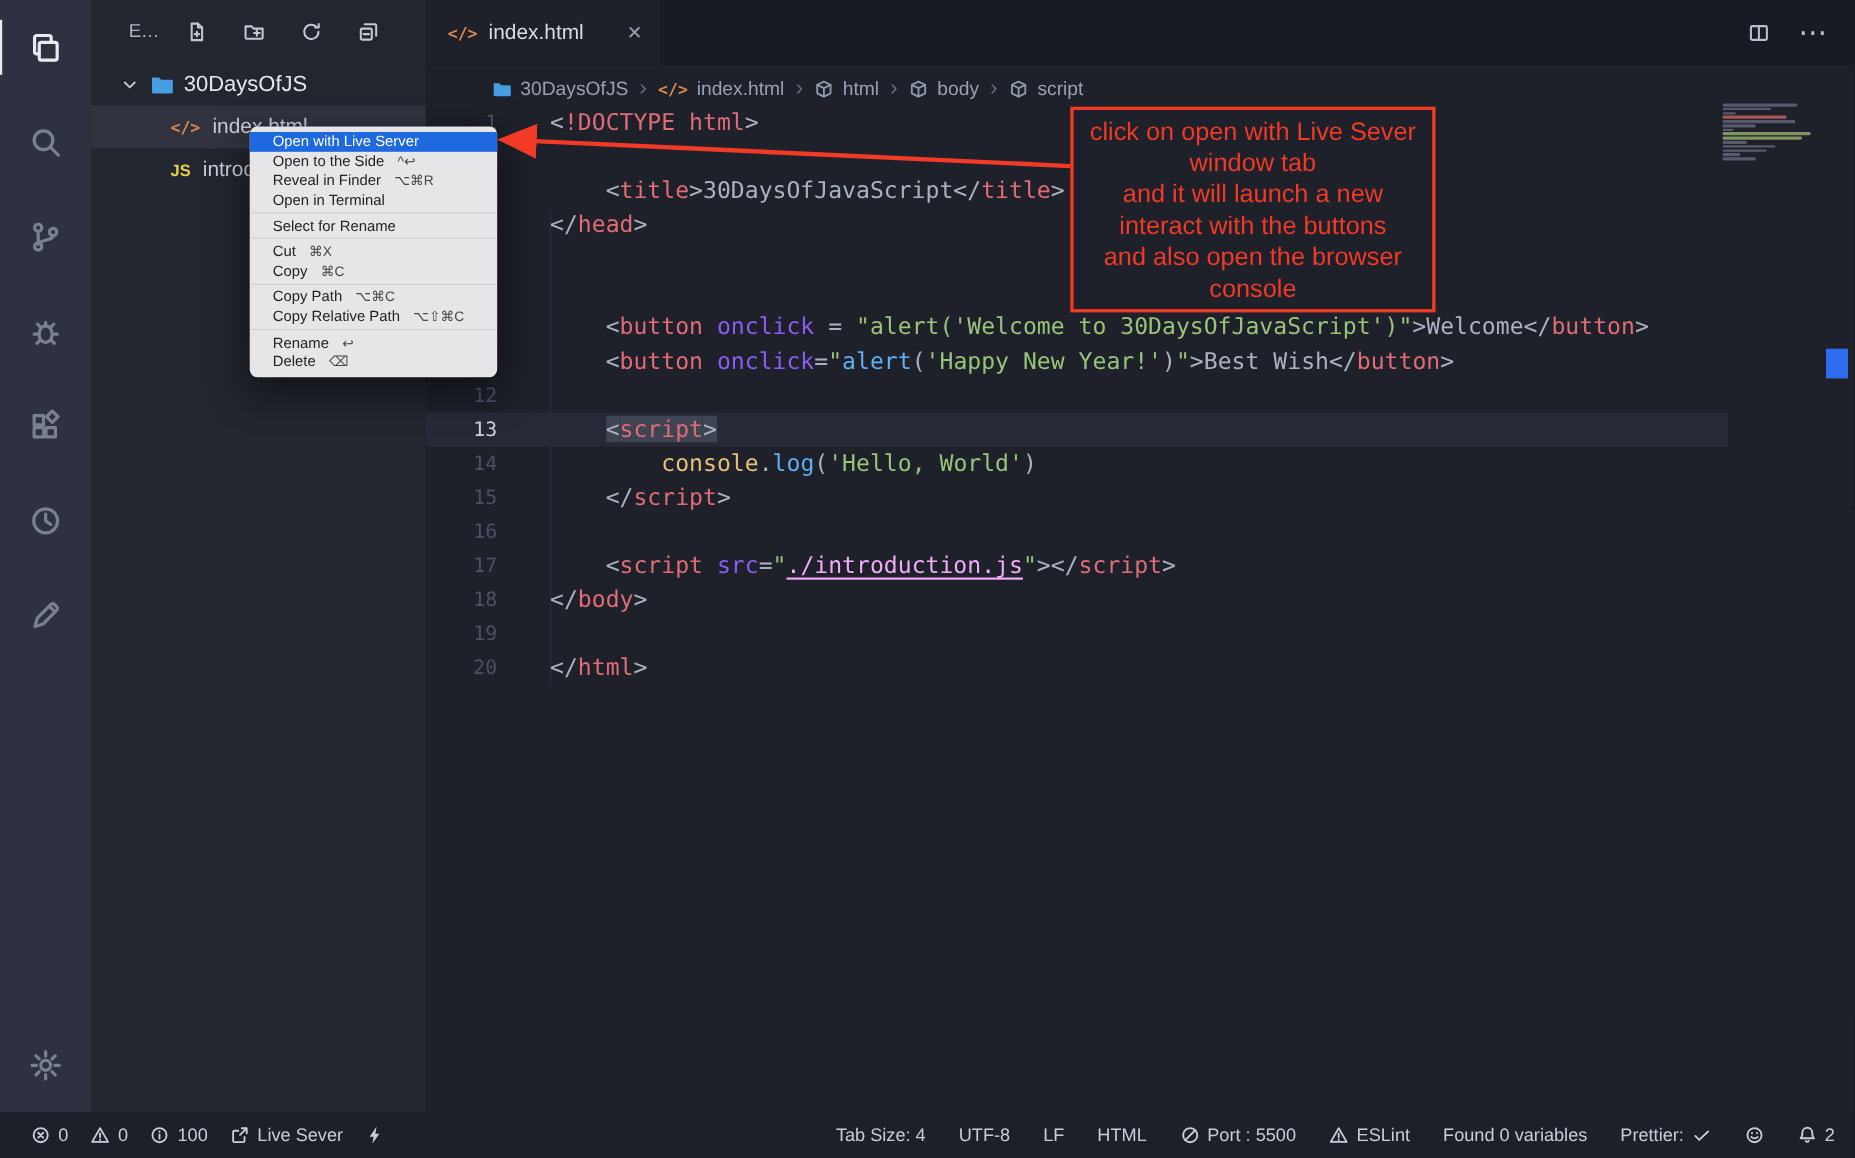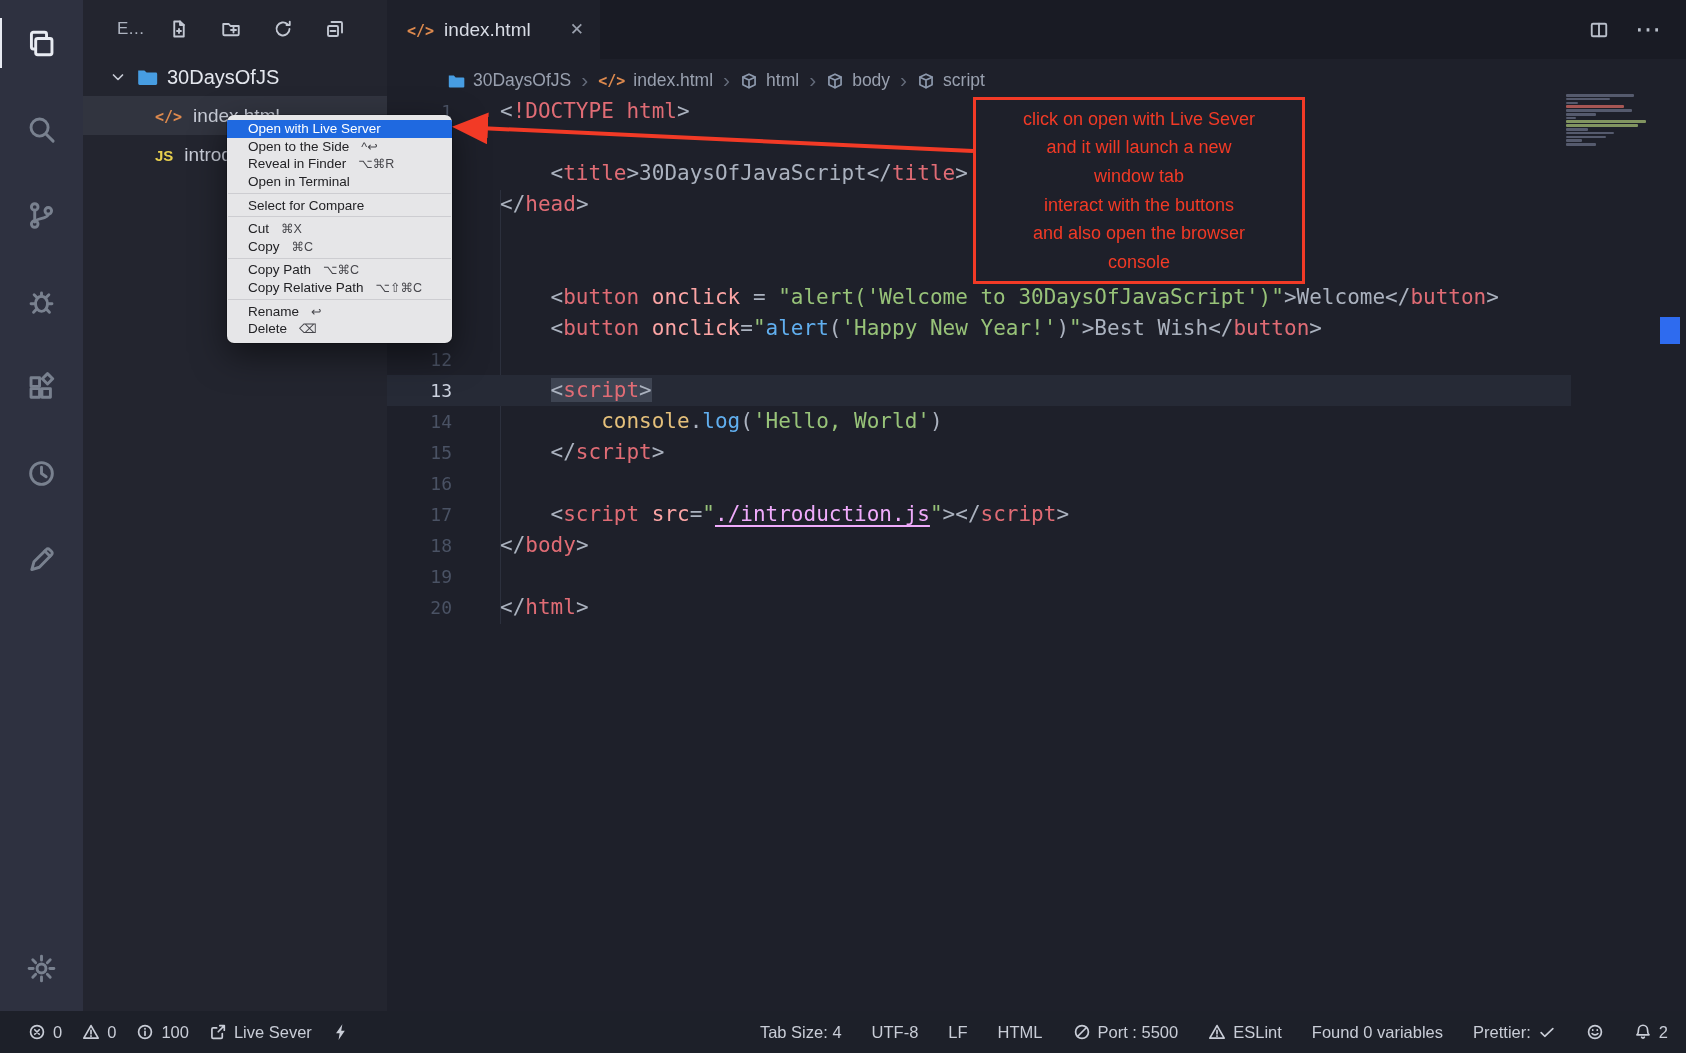--- a/index.html
+++ b/index.html
@@ -53,21 +53,21 @@
   .bc-ic svg{width:100%;height:100%}
   .bc-sep{color:#646b7a;font-size:21px;margin:0 10px 2px}
 
   .indent-guide{position:absolute;left:113px;top:190px;width:1px;height:434px;background:#2c303d}
   .code-area{position:absolute;left:0;top:96px;width:1184px}
   .code-row{display:flex;height:31px;align-items:center}
   .code-row.active{background:#262a36}
   .ln{width:65px;text-align:right;color:#4a5264;font:18px/31px "DejaVu Sans Mono",monospace;flex:none}
   .code-row.active .ln{color:#cdd3e0}
   .code{padding-left:48px;font:21px/31px "DejaVu Sans Mono",monospace;white-space:pre;color:#abb2bf}
-  .tk-p{color:#abb2bf}.tk-tag{color:#e06c75}.tk-attr{color:#fca5a5}.tk-str{color:#98c379}
+  .tk-p{color:#abb2bf}.tk-tag{color:#e06c75}.tk-attr{color:#8b5cf6}.tk-str{color:#98c379}
   .tk-fn{color:#61afef}.tk-obj{color:#e5c07b}.tk-txt{color:#abb2bf}
   .tk-link{color:#f0abfc;text-decoration:underline;text-underline-offset:4px}
   .sel{background:#3e4452}
 
   .minimap{position:absolute;left:1179px;top:94px;width:92px;cursor:pointer}
   .mm-bar{height:2.6px;margin-bottom:1.2px;border-radius:1px}
   .mm-g{background:#79829b;opacity:.6}.mm-r{background:#c0605c;opacity:.85}.mm-m{background:#93a96a;opacity:.85}
   .scroll-indicator{position:absolute;right:6px;top:317px;width:20px;height:27px;background:#2e6bef;cursor:pointer}
 
   
@@ -78,21 +78,21 @@
     padding:0 12px 0 21px;font-size:13.5px;color:#232326;cursor:pointer}
   .ctx-item .sc{color:#47474c;font-size:12.5px;margin-left:12px;white-space:nowrap}
   .ctx-item.hl{color:#fff}
   .ctx-item.hl .sc{color:#fff}
   .ctx-sep{height:1px;background:#cdcdd1;margin:2.5px 1px}
 
   
   .arrow-overlay{position:absolute;left:0;top:0;width:1686px;height:1053px;pointer-events:none;z-index:60}
   .ann-box{position:absolute;left:973px;top:97px;width:326px;height:181px;border:3px solid #e23422;
     z-index:55;display:flex;flex-direction:column;justify-content:center;text-align:center;
-    color:#f23a26;font-size:18px;line-height:28.6px;font-weight:500}
+    color:#f23a26;font-size:23px;line-height:28.6px;font-weight:500}
 
   
   .statusbar{position:absolute;left:0;bottom:0;width:1686px;height:42px;background:#1d2029;
     display:flex;align-items:center;justify-content:space-between;padding:0 18px 0 28px;
     box-sizing:border-box;font-size:16.5px;z-index:20}
   .sb-group{display:flex;align-items:center}
   .sb-left{gap:20px}.sb-right{gap:30px}
   .sb-item{display:flex;align-items:center;gap:7px;cursor:pointer;white-space:nowrap}
   .s-ic{width:18px;height:18px;display:block}
   .s-ic svg{width:100%;height:100%}
@@ -358,21 +358,21 @@
       <div class="ctx-item">
         <span>Reveal in Finder</span>
         <span class="sc">⌥⌘R</span>
       </div>
       <div class="ctx-item">
         <span>Open in Terminal</span>
         <span class="sc"></span>
       </div>
       <div class="ctx-sep"></div>
       <div class="ctx-item">
-        <span>Select for Compare</span>
+        <span>Select for Rename</span>
         <span class="sc"></span>
       </div>
       <div class="ctx-sep"></div>
       <div class="ctx-item">
         <span>Cut</span>
         <span class="sc">⌘X</span>
       </div>
       <div class="ctx-item">
         <span>Copy</span>
         <span class="sc">⌘C</span>
@@ -401,22 +401,22 @@
     <defs>
       <marker id="ah" markerWidth="9" markerHeight="8" refX="7.5" refY="4" orient="auto">
         <path id="arrow-head" d="M0 0L9 4L0 8z" fill="#f23a26"></path>
       </marker>
     </defs>
     <line id="arrow-line" x1="973" y1="151" x2="458" y2="127" stroke="#f23a26" stroke-width="4" marker-end="url(#ah)"></line>
   </svg>
 
   <div class="ann-box" style="color: rgb(242, 58, 38); border-color: rgb(242, 58, 38);">
       <div>click on open with Live Sever</div>
+      <div>window tab</div>
       <div>and it will launch a new</div>
-      <div>window tab</div>
       <div>interact with the buttons</div>
       <div>and also open the browser</div>
       <div>console</div>
     </div>
 
   <footer class="statusbar">
     <div class="sb-group sb-left">
         <div class="sb-item">
           <span class="s-ic"><svg viewBox="0 0 16 16" fill="none" stroke="currentColor" stroke-width="1.5" stroke-linecap="round" stroke-linejoin="round">
               <circle cx="8" cy="8" r="5.7"></circle>

